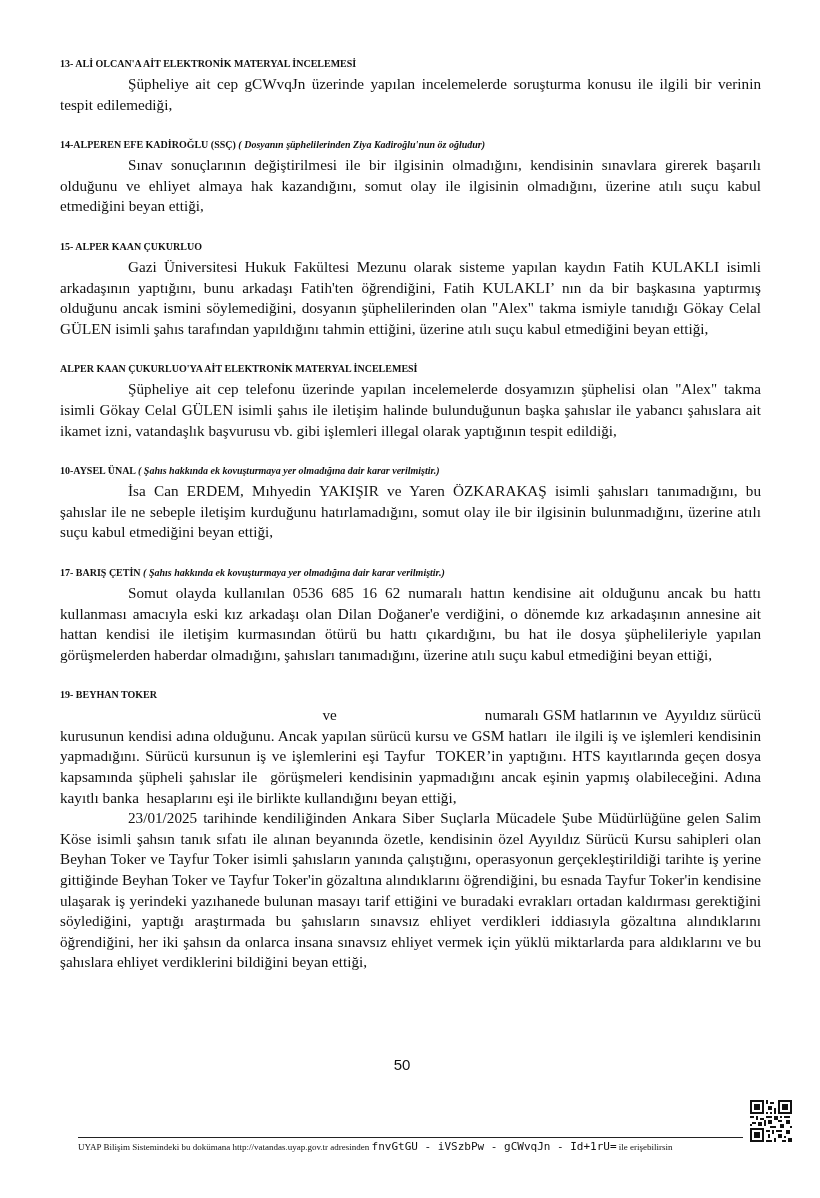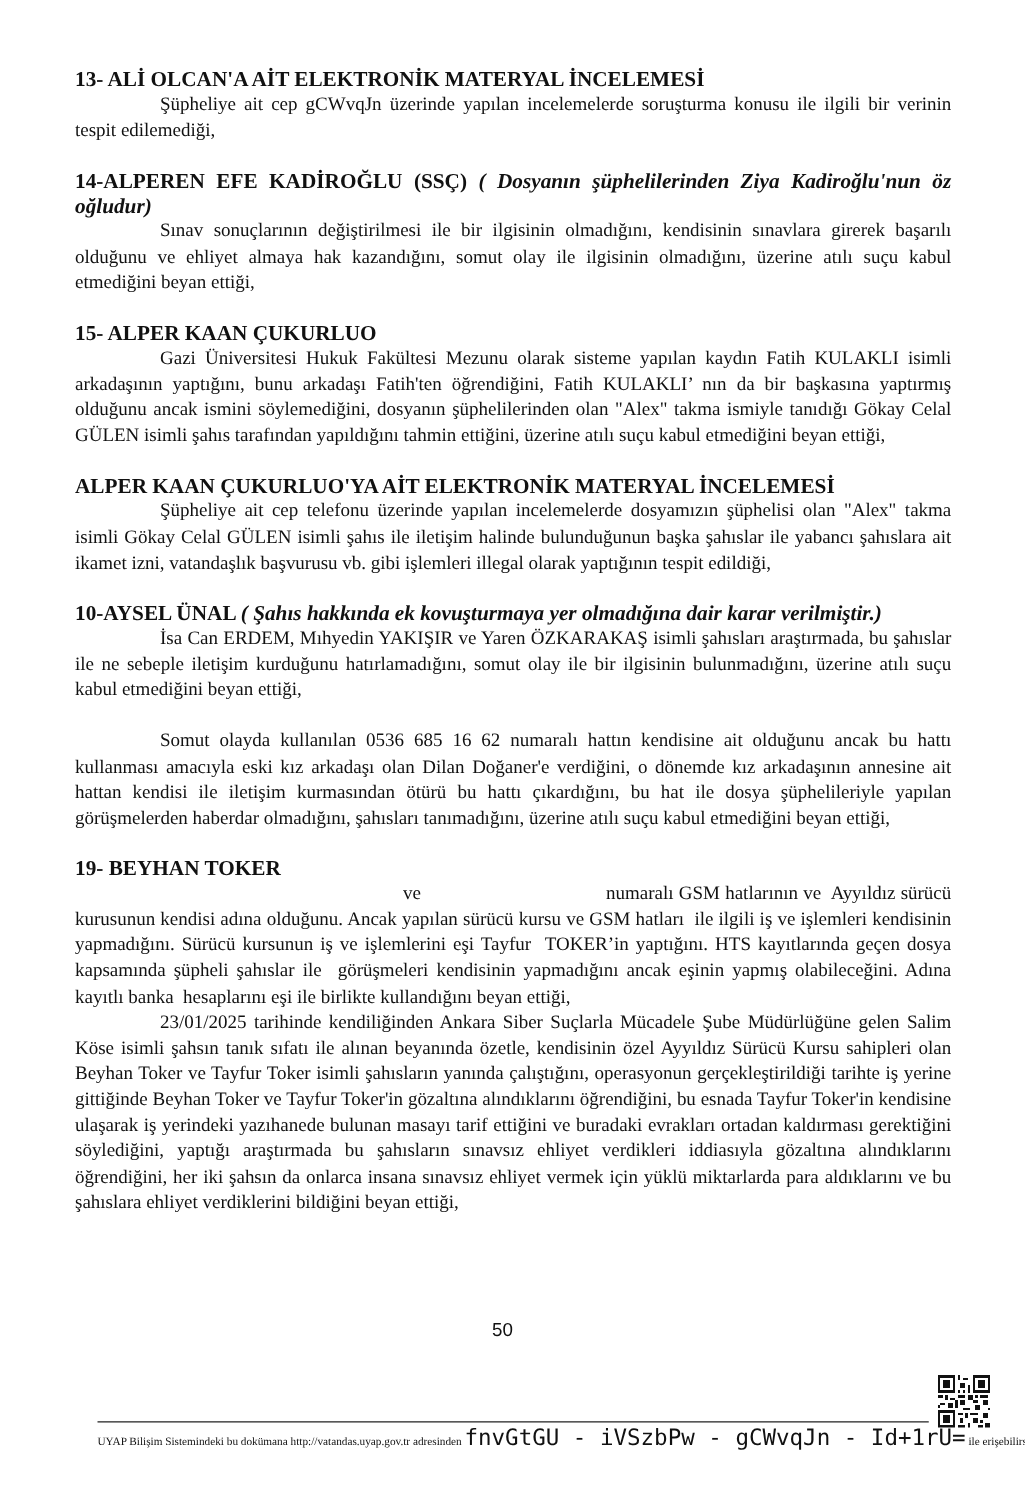--- a/index.html
+++ b/index.html
@@ -1,31 +1,31 @@
 <!DOCTYPE html>
 <html><head>
 <meta charset="utf-8">
 <style>
   html, body { margin:0; padding:0; background:#ffffff; }
   body { width:820px; height:1198px; position:relative; overflow:hidden;
          font-family:"Liberation Serif", serif; color:#111; }
   .page { position:absolute; left:60px; top:54px; width:701px; }
   .sec { margin:0; }
-  h2 { font-size:17px; font-weight:bold; margin:0; line-height:20px; text-align:justify;font-family:Liberation Serif, serif; }
+  h2 { font-size:10px; font-weight:bold; margin:0; line-height:20px; text-align:justify;font-family:Liberation Serif, serif; }
   h2 .note { font-style:italic; }
   p { font-size:15.2px; margin:0; line-height:20.6px; text-align:justify; text-indent:68px; }
   p.it { }
   .gap { height:20px; }
   .pageno { position:absolute; left:0; width:804px; top:1056px; text-align:center;
             font-family:"Liberation Sans", sans-serif; font-size:15px; }
   .qr { position:absolute; left:750px; top:1100px; width:42px; height:42px; }
   .rule { position:absolute; left:78px; top:1137px; width:665px; height:1px; background:#222; }
   .footer { position:absolute; left:78px; top:1140px; width:670px; font-size:9px; white-space:nowrap;
             font-family:"Liberation Serif", serif; color:#111; }
-  .footer .code { font-family:"DejaVu Sans Mono", monospace; font-size:18px; }
+  .footer .code { font-family:"DejaVu Sans Mono", monospace; font-size:11px; }
 </style>
 </head>
 <body>
 
 <div class="page">
 
   <div class="sec">
     <h2><span>13- ALİ OLCAN'A AİT ELEKTRONİK MATERYAL İNCELEMESİ</span></h2>
     <p>Şüpheliye ait cep gCWvqJn üzerinde yapılan incelemelerde soruşturma konusu ile ilgili bir verinin tespit edilemediği,</p>
   </div>
@@ -44,25 +44,26 @@
   <div class="gap"></div>
 
   <div class="sec">
     <h2><span>ALPER KAAN ÇUKURLUO'YA AİT ELEKTRONİK MATERYAL İNCELEMESİ</span></h2>
     <p>Şüpheliye ait cep telefonu üzerinde yapılan incelemelerde dosyamızın şüphelisi olan "Alex" takma isimli Gökay Celal GÜLEN isimli şahıs ile iletişim halinde bulunduğunun başka şahıslar ile yabancı şahıslara ait ikamet  izni, vatandaşlık başvurusu vb. gibi işlemleri illegal olarak yaptığının tespit edildiği,</p>
   </div>
   <div class="gap"></div>
 
   <div class="sec">
     <h2><span>10-AYSEL ÜNAL</span> <span class="note">( Şahıs hakkında ek kovuşturmaya yer olmadığına dair karar verilmiştir.)</span></h2>
-    <p>İsa Can ERDEM, Mıhyedin YAKIŞIR ve Yaren ÖZKARAKAŞ  isimli şahısları araştırmada, bu şahıslar ile ne sebeple iletişim kurduğunu hatırlamadığını, somut olay ile bir ilgisinin bulunmadığını, üzerine atılı suçu kabul etmediğini beyan ettiği,</p>
+    <p>İsa Can ERDEM, Mıhyedin YAKIŞIR ve Yaren ÖZKARAKAŞ  isimli şahısları tanımadığını, bu şahıslar ile ne sebeple iletişim kurduğunu hatırlamadığını, somut olay ile bir ilgisinin bulunmadığını, üzerine atılı suçu kabul etmediğini beyan ettiği,</p>
   </div>
   <div class="gap"></div>
 
   <div class="sec">
+    <h2><span>17- BARIŞ ÇETİN</span> <span class="note">( Şahıs hakkında ek kovuşturmaya yer olmadığına dair karar verilmiştir.)</span></h2>
     <p>Somut olayda kullanılan 0536 685 16 62 numaralı hattın kendisine ait olduğunu ancak bu hattı kullanması amacıyla eski kız arkadaşı olan Dilan Doğaner'e verdiğini, o dönemde kız arkadaşının annesine ait hattan kendisi ile iletişim kurmasından ötürü bu hattı çıkardığını, bu hat ile dosya şüphelileriyle yapılan görüşmelerden haberdar olmadığını, şahısları tanımadığını, üzerine atılı suçu kabul etmediğini beyan ettiği,</p>
   </div>
   <div class="gap"></div>
 
   <div class="sec">
     <h2><span>19- BEYHAN TOKER</span></h2>
     <p style="white-space:pre-wrap;">                                              ve                                   numaralı GSM hatlarının ve  Ayyıldız sürücü kurusunun kendisi adına olduğunu. Ancak yapılan sürücü kursu ve GSM hatları  ile ilgili iş ve işlemleri kendisinin yapmadığını. Sürücü kursunun iş ve işlemlerini eşi Tayfur  TOKER’in yaptığını. HTS kayıtlarında geçen dosya kapsamında şüpheli şahıslar ile  görüşmeleri kendisinin yapmadığını ancak eşinin yapmış olabileceğini. Adına kayıtlı banka  hesaplarını eşi ile birlikte kullandığını beyan ettiği,</p>
     <p class="it">23/01/2025 tarihinde kendiliğinden Ankara Siber Suçlarla Mücadele Şube Müdürlüğüne gelen Salim Köse isimli şahsın tanık sıfatı ile alınan beyanında özetle, kendisinin özel Ayyıldız Sürücü Kursu sahipleri olan Beyhan Toker ve Tayfur Toker isimli şahısların yanında çalıştığını, operasyonun gerçekleştirildiği tarihte iş yerine gittiğinde Beyhan Toker ve Tayfur Toker'in gözaltına alındıklarını öğrendiğini, bu esnada Tayfur Toker'in kendisine ulaşarak iş yerindeki yazıhanede bulunan masayı tarif ettiğini ve buradaki evrakları ortadan kaldırması gerektiğini söylediğini, yaptığı araştırmada bu şahısların sınavsız ehliyet verdikleri iddiasıyla gözaltına alındıklarını öğrendiğini, her iki şahsın da onlarca insana sınavsız ehliyet vermek için yüklü miktarlarda para aldıklarını ve bu şahıslara ehliyet verdiklerini bildiğini beyan ettiği,</p>
   </div>
 </div>

